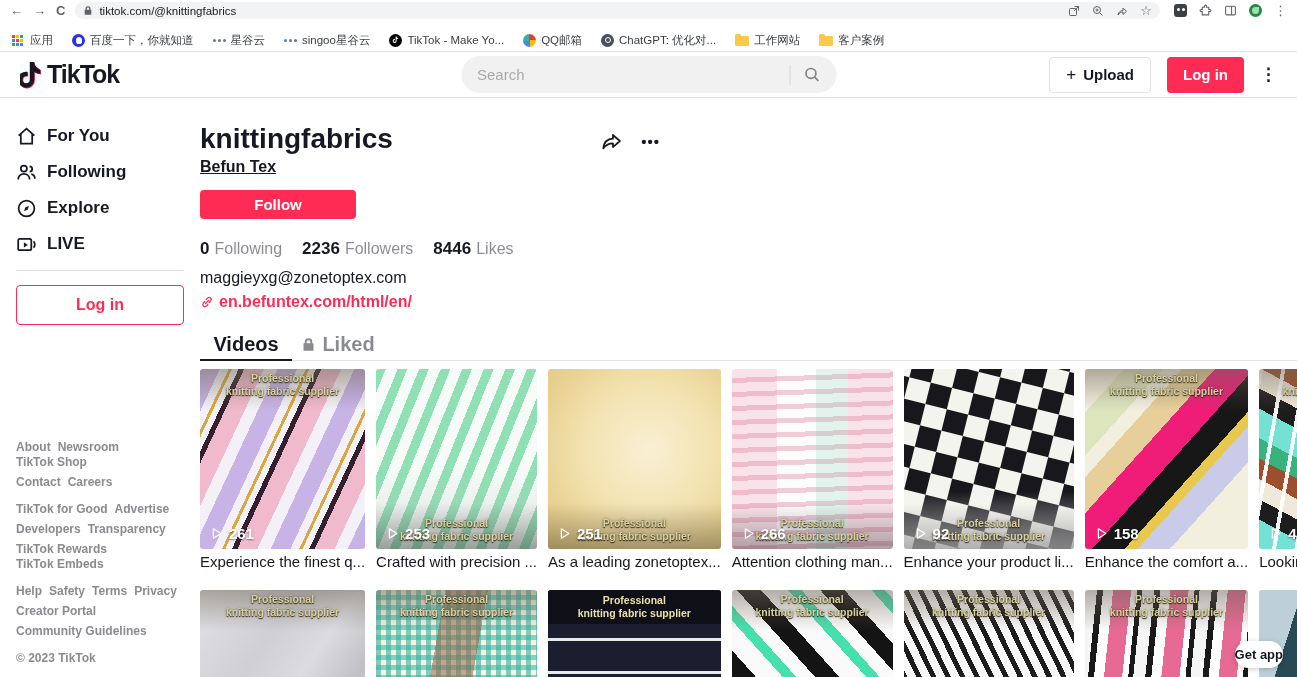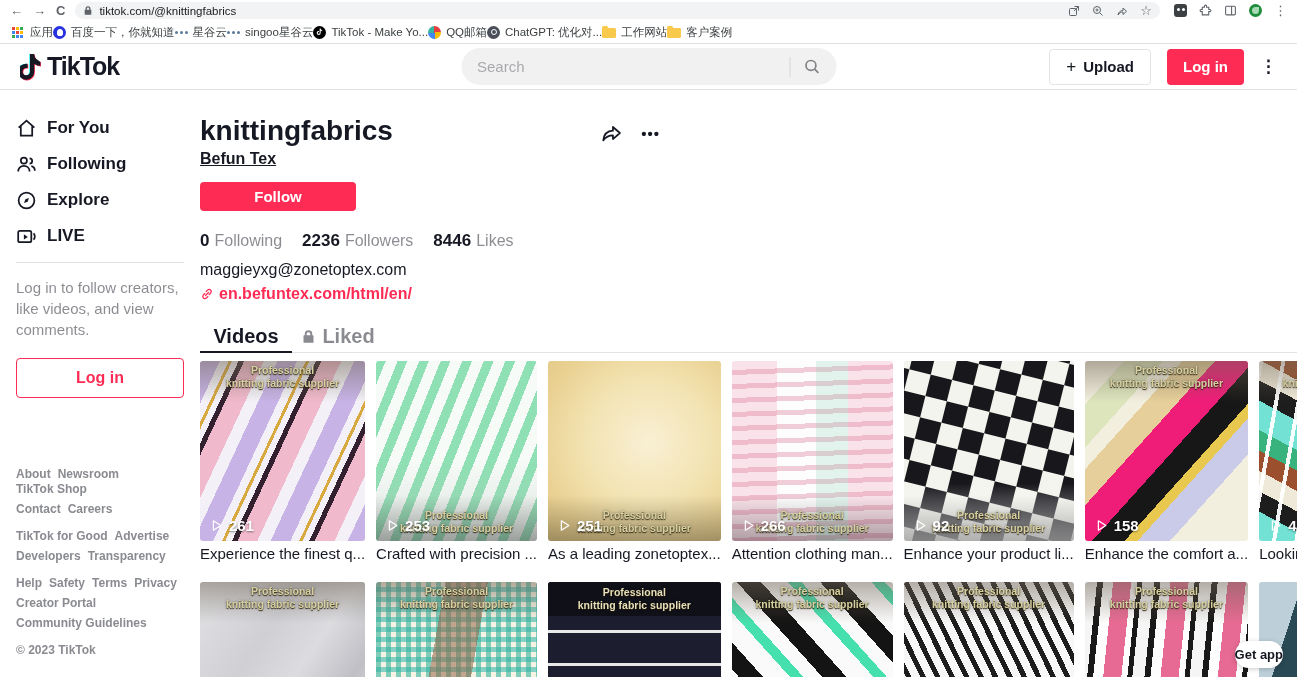--- a/index.html
+++ b/index.html
@@ -14,22 +14,22 @@
     align-items:center; padding:0 8px; gap:6px; }
   .url-text { font-size:11.5px; color:#202124; flex:1; }
   .pill-icons { display:flex; gap:12px; align-items:center; }
   .chrome-ext { display:flex; gap:12px; align-items:center; margin-left:4px; }
   .ext-dark { width:13px; height:13px; background:#3c4043; border-radius:3px; position:relative; }
   .ext-dark::after { content:""; position:absolute; top:4px; left:2.5px; width:3px; height:3px;
     background:#fff; border-radius:50%; box-shadow:5px 0 0 #fff; }
   .ext-green { width:13px; height:13px; background:#1e8e3e; border-radius:50%; position:relative; }
   .ext-green::after { content:""; position:absolute; top:3px; left:3px; width:7px; height:7px;
     background:#a8dab5; border-radius:50% 0 50% 50%; }
-  .bookmarks { height:23px; display:flex; align-items:center; padding:0 12px; 
-    border-bottom:1px solid #dfe1e5; }
+  .bookmarks { height:23px; display:flex; align-items:center; padding:0 12px; gap:19px;
+    border-bottom:1px solid #dfe1e5;margin-top:8px; }
   .bm { display:flex; align-items:center; gap:5px; font-size:11.5px; color:#3c4043;
     white-space:nowrap; cursor:pointer; }
   .fav { width:13px; height:13px; flex:0 0 auto; }
   .fav-grid { display:grid; grid-template-columns:repeat(3,3px); grid-auto-rows:3px; gap:1px; padding-top:1px; }
   .fav-grid i { background:#4285f4; }
   .fav-grid i:nth-child(1){background:#ea4335}.fav-grid i:nth-child(2){background:#fbbc05}
   .fav-grid i:nth-child(3){background:#34a853}.fav-grid i:nth-child(5){background:#ea4335}
   .fav-grid i:nth-child(6){background:#fbbc05}.fav-grid i:nth-child(7){background:#34a853}
   .fav-baidu { background:#2932e1; border-radius:50%; position:relative; }
   .fav-baidu::after { content:""; position:absolute; top:3px; left:3.5px; width:6px; height:7px;
@@ -312,40 +312,43 @@
       <svg width="21" height="21" viewBox="0 0 24 24" fill="none" stroke="#161823" stroke-width="2">
           <rect x="2.5" y="5.5" width="15" height="13" rx="2"></rect>
           <path d="M9 9.5l4.5 3-4.5 3z" fill="#161823" stroke="none"></path>
           <path d="M20 8.5c1 .8 1.5 2 1.5 3.5S21 14.7 20 15.5"></path>
         </svg>
       <span>LIVE</span>
     </div>
 
     <div class="side-divider"></div>
 
-    <div class="login-hint">Log in to follow creators, like videos, and view comments.</div>
     <button class="side-login">Log in</button>
 
     <div class="side-footer">
       <div class="f-line">
         <span>About</span>
         <span>Newsroom</span>
         <span>TikTok Shop</span>
       </div>
       <div class="f-line">
         <span>Contact</span>
         <span>Careers</span>
       </div>
       <div class="f-line f-gap">
         <span>TikTok for Good</span>
         <span>Advertise</span>
       </div>
       <div class="f-line">
         <span>Developers</span>
         <span>Transparency</span>
+      </div>
+      <div class="f-line">
+        <span>TikTok Rewards</span>
+        <span>TikTok Embeds</span>
       </div>
       <div class="f-line f-gap">
         <span>Help</span>
         <span>Safety</span>
         <span>Terms</span>
         <span>Privacy</span>
       </div>
       <div class="f-line">
         <span>Creator Portal</span>
       </div>

